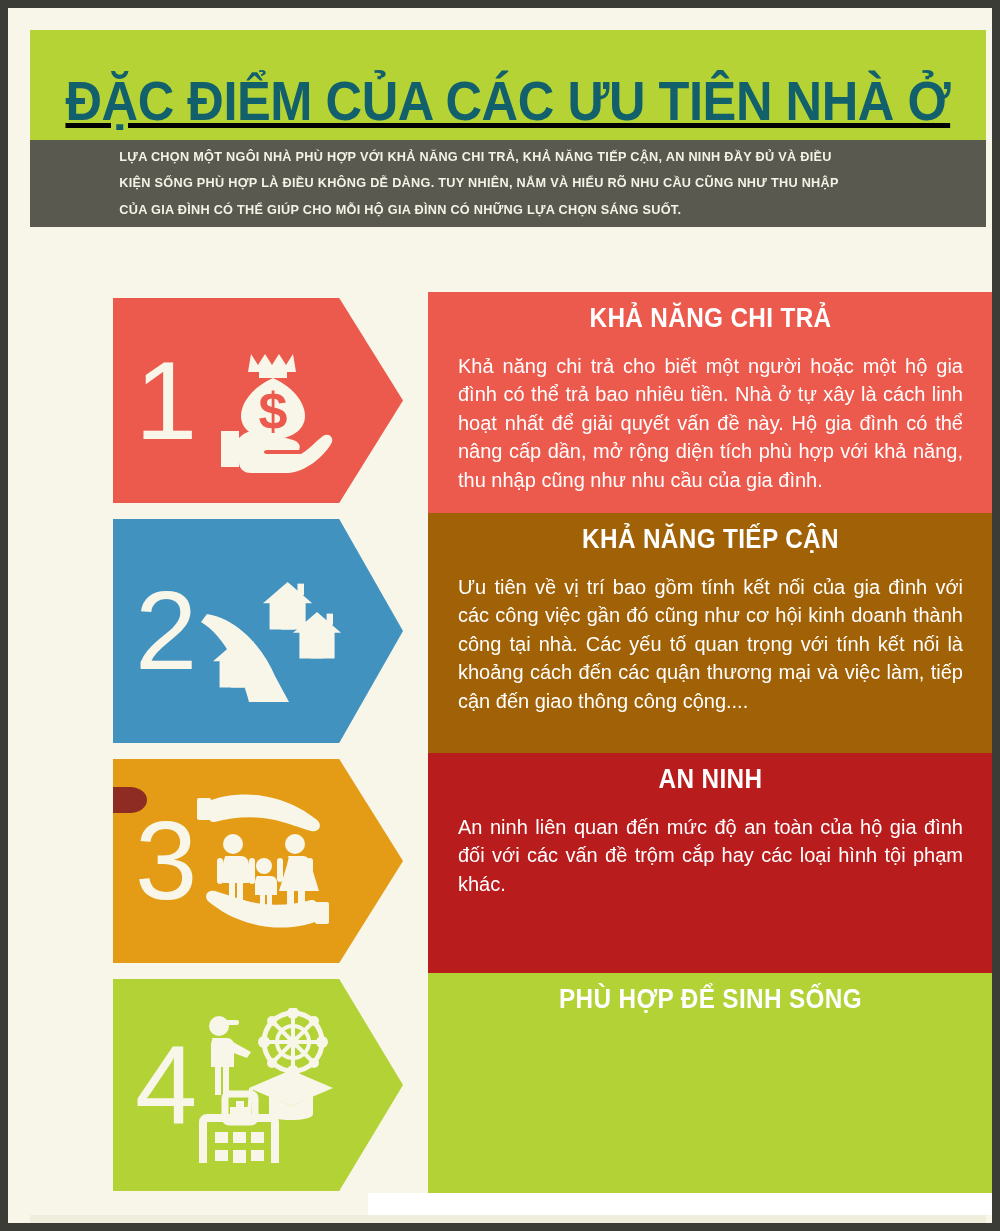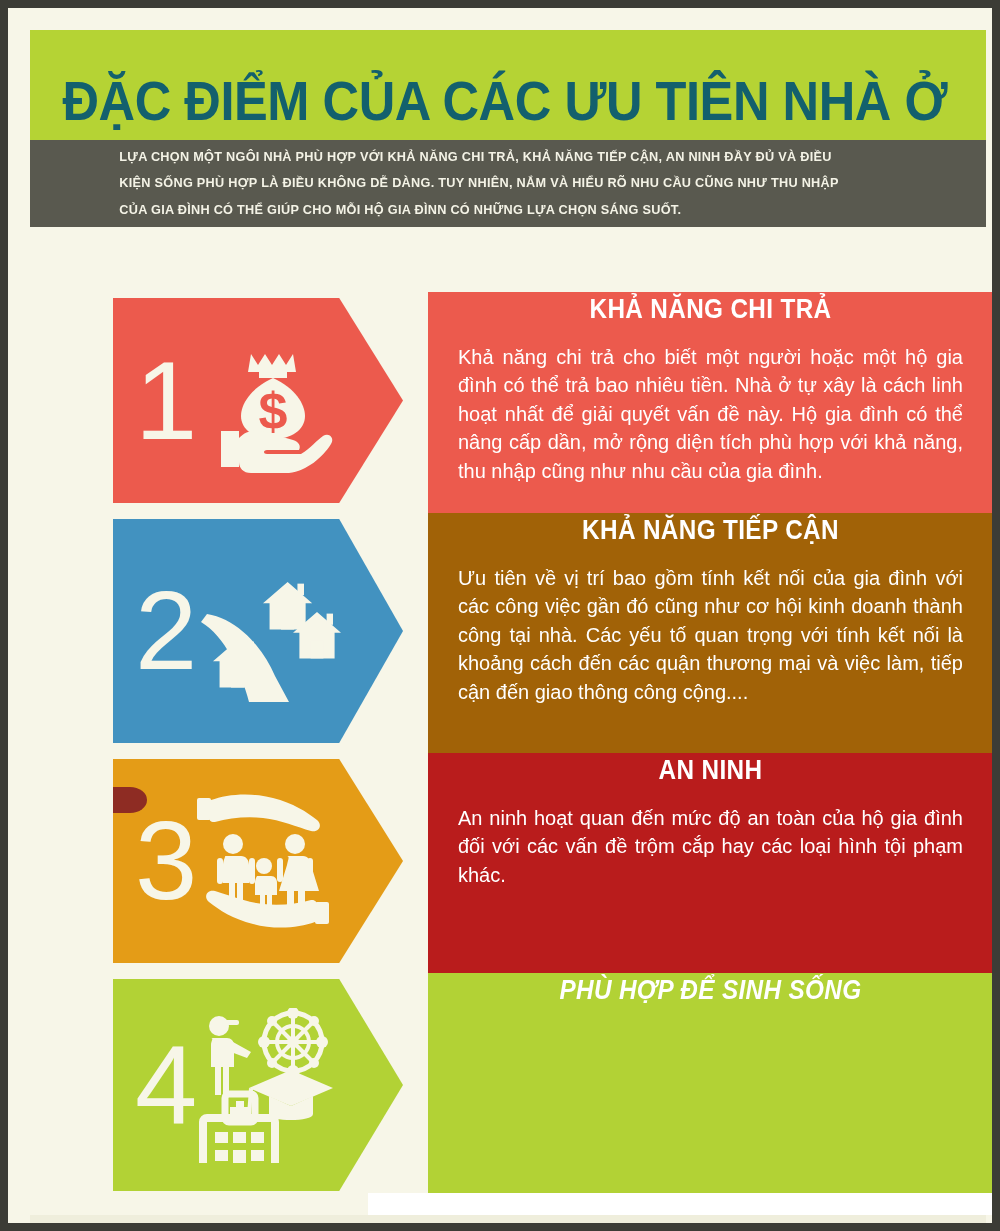--- a/index.html
+++ b/index.html
@@ -21,21 +21,22 @@
   }
 
   
   .header-band {
     position: absolute;
     left: 22px; top: 22px;
     width: 956px; height: 142px;
     background: #b5d334;
     display: flex;
     align-items: center;
-    justify-content: flex-end;
+    justify-content: center;
+    text-decoration: underline;
   }
   .header-title {
     color: #13606d;
     font-family: "Liberation Sans Narrow", "Liberation Sans", sans-serif;
     font-size: 55px;
     font-weight: bold;
     letter-spacing: -0.5px;
     line-height: 1;
     transform: scaleX(0.92);
     white-space: nowrap;
@@ -69,21 +70,21 @@
     left: 0; right: 0;
   }
 
   
   .panel {
     position: absolute;
     left: 420px;
     width: 565px;
     top: 0;
     bottom: 0;
-    padding: 2px 24px 10px 24px;
+    padding: 11px 24px 10px 24px;
     color: #ffffff;
   }
   .panel-inner { width: 100%; }
   .panel-title {
     font-family: "Liberation Sans Narrow", "Liberation Sans", sans-serif;
     font-size: 27px;
     font-weight: bold;
     text-align: center;
     letter-spacing: 0.4px;
     margin-bottom: 18px;
@@ -140,21 +141,21 @@
 
   
   #sec1 { top: 284px; height: 221px; }
   #sec2 { top: 505px; height: 240px; }
   #sec3 { top: 745px; height: 220px; }
   #sec4 { top: 965px; height: 228px; }
 
   #sec1 .panel { background: #ec5a4d; }
   #sec2 .panel { background: #a16207; }
   #sec3 .panel { background: #b91c1c; }
-  #sec4 .panel { background: #b2d235; font-style: italic; }
+  #sec4 .panel { background: #b2d235; }
 
   #sec1 .banner { background: #ec5a4d; }
   #sec2 .banner { background: #4292c0; }
   #sec3 .banner { background: #e49c17; }
   #sec4 .banner { background: #b2d235; }
 
   #fold1 { top: 495px; background: #8e2c23; }
 
   
   .bottom-strip {
@@ -250,21 +251,21 @@
         </svg>
       </div>
     </div>
 
   </div>
 
   <div class="section" id="sec3">
     <div class="panel">
       <div class="panel-inner">
         <div class="panel-title">AN NINH</div>
-        <div class="panel-body">An ninh hoạt quan đến mức độ an toàn của hộ gia đình đối với các vấn đề trộm cắp hay các loại hình tội phạm khác.</div>
+        <div class="panel-body">An ninh liên quan đến mức độ an toàn của hộ gia đình đối với các vấn đề trộm cắp hay các loại hình tội phạm khác.</div>
       </div>
     </div>
     <div class="banner">
       <div class="banner-num">3</div>
       <div class="banner-icon">
         <svg width="150" height="150" viewBox="0 0 150 150">
           <g fill="#f7f6e8">
 
             <rect x="8" y="12" width="14" height="22" rx="2"></rect>
             <path d="M22 14 C38 8 62 6 84 12 C104 17 118 26 128 34 C134 39 130 47 122 45 C108 41 92 34 74 32 C58 30 40 32 26 36 C20 37 18 30 22 26 Z"></path>

